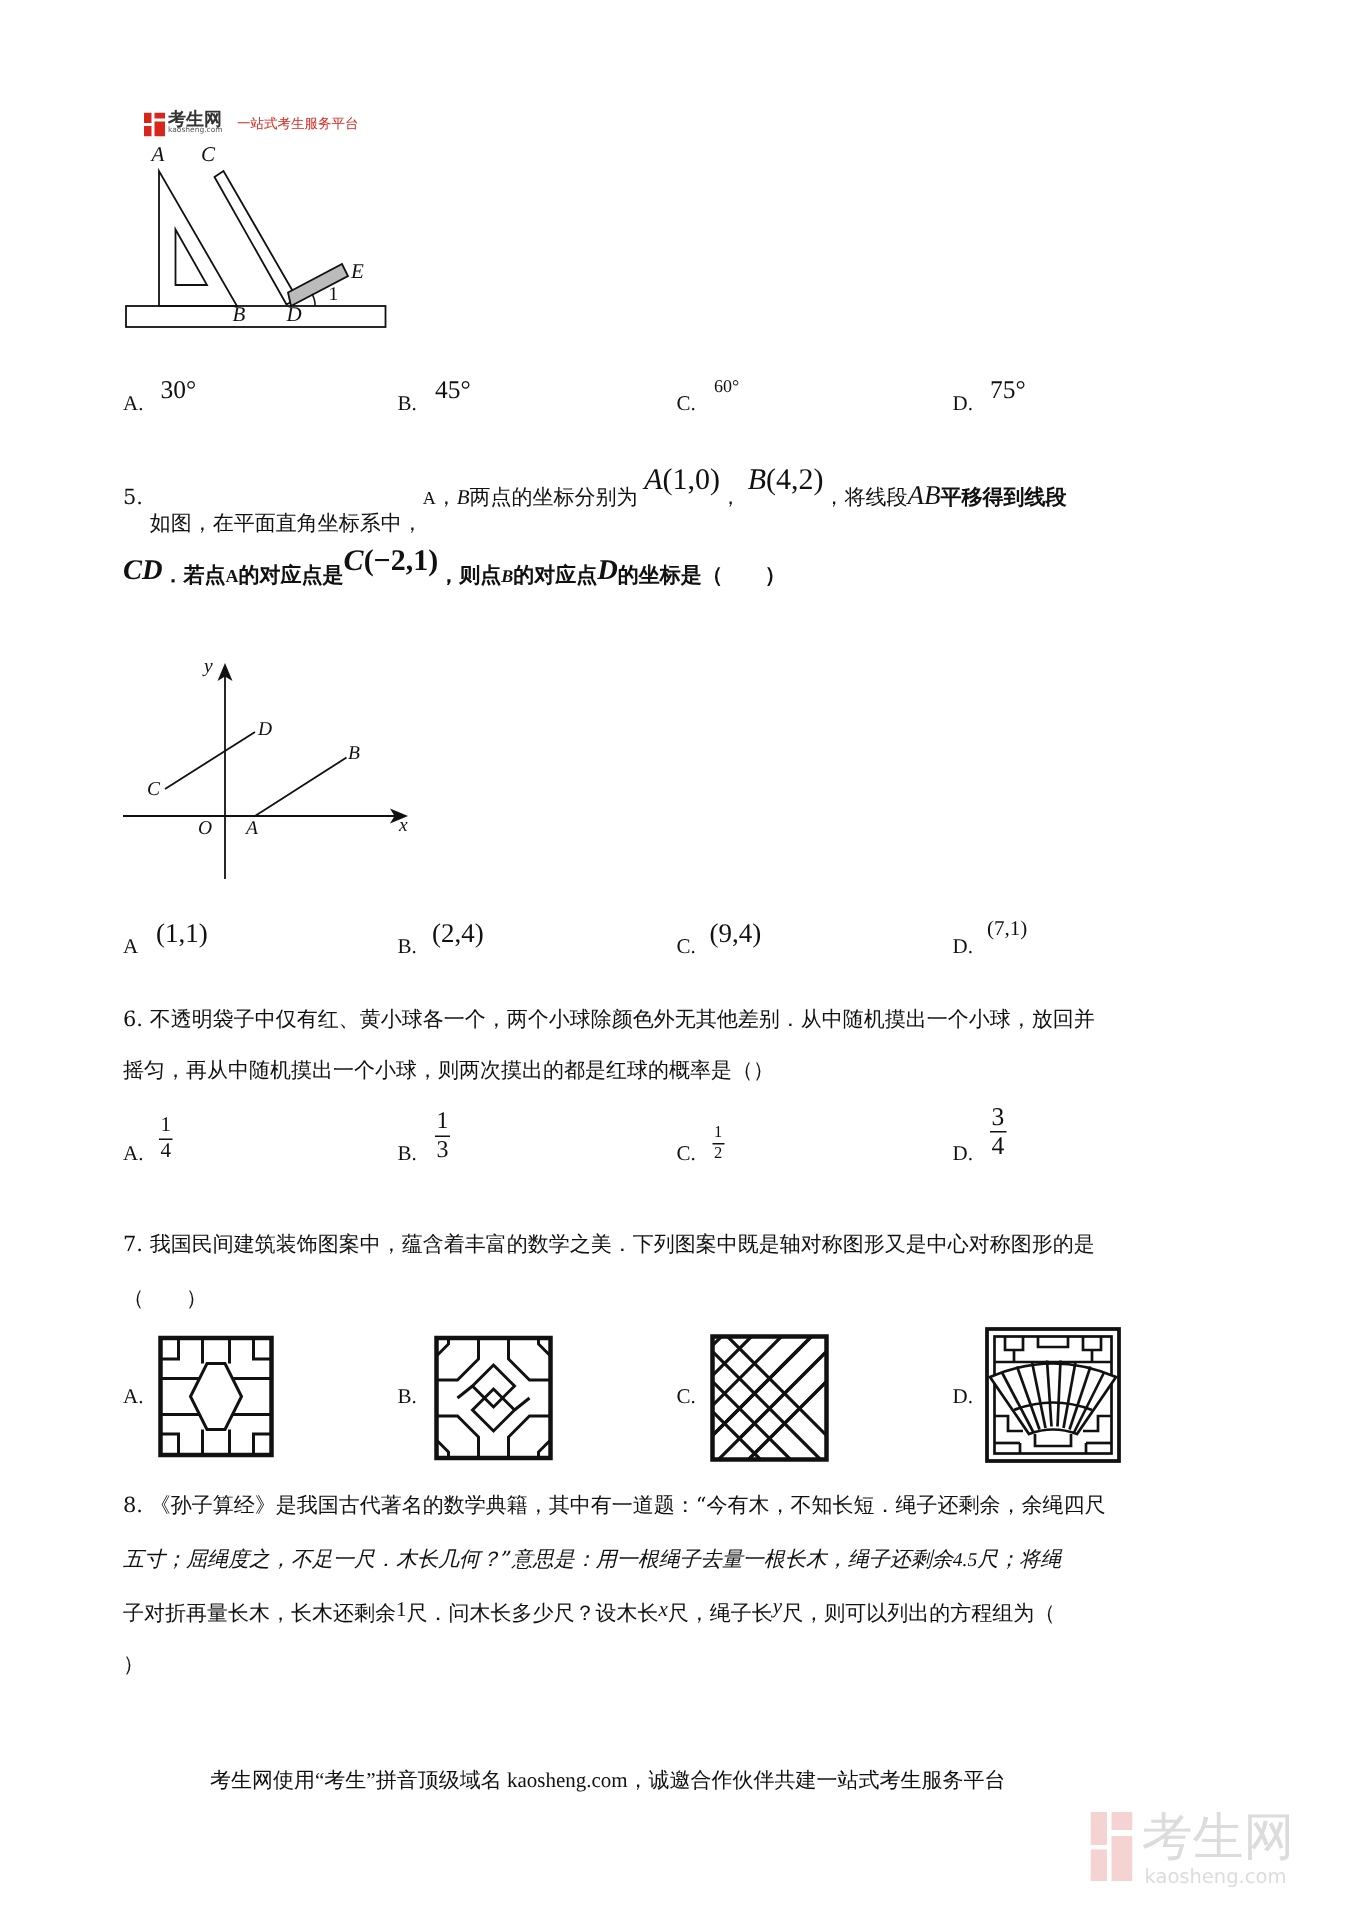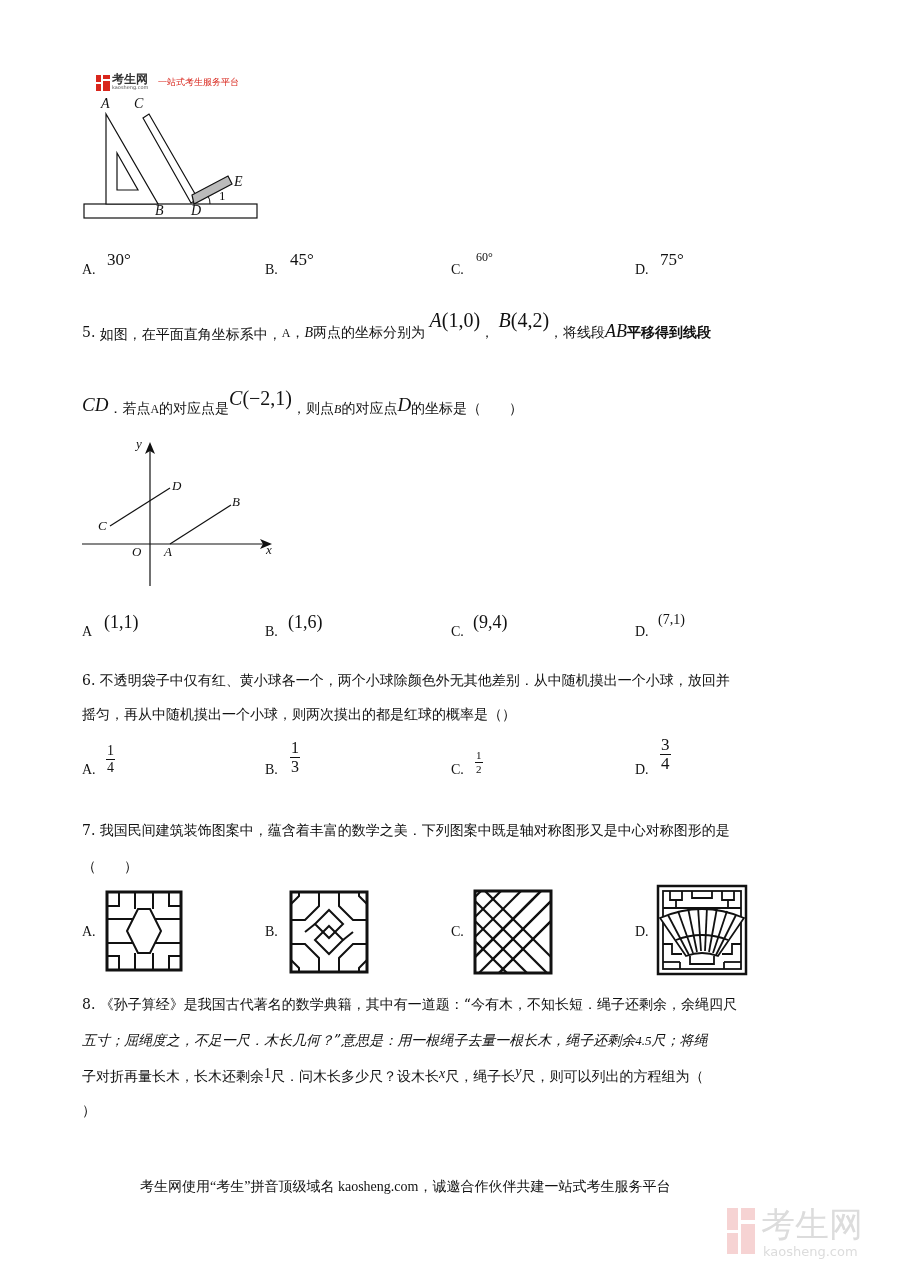--- a/index.html
+++ b/index.html
@@ -68,25 +68,25 @@
     <span class="mathr abs" style="left:25px;top:0;font-size:12px;">60°</span>
   </div>
   <div class="abs" style="left:635px;top:250px;">
     <span class="opt-label abs" style="left:0;top:12px;">D.</span>
     <span class="mathr abs" style="left:25px;top:0;font-size:17px;">75°</span>
   </div>
 </div>
 
 <div class="abs txt" style="left:82px;top:310px;height:36px;">
   <span style="position:relative;top:10px;">5.</span>
-  <span style="position:relative;top:12px;">如图，在平面直角坐标系中，</span><span class="mathr" style="position:relative;top:10px;font-size:12px;">A</span><span style="position:relative;top:10px;">，</span><span class="math" style="position:relative;top:10px;">B</span><span style="position:relative;top:10px;">两点的坐标分别为</span>
+  <span style="position:relative;top:27px;">如图，在平面直角坐标系中，</span><span class="mathr" style="position:relative;top:10px;font-size:12px;">A</span><span style="position:relative;top:10px;">，</span><span class="math" style="position:relative;top:10px;">B</span><span style="position:relative;top:10px;">两点的坐标分别为</span>
   <span class="math big">A</span><span class="mathr big">(1,0)</span><span style="position:relative;top:10px;">，</span>
   <span class="math big">B</span><span class="mathr big">(4,2)</span><span style="position:relative;top:10px;margin-top:30px;">，将线段</span><span class="math big" style="position:relative;top:10px;font-size:18px;">AB</span><span style="position:relative;top:10px;font-weight:bold;">平移得到线段</span>
 </div>
-<div class="abs txt" style="left:82px;top:388px;height:36px;">
+<div class="abs txt" style="left:82px;top:364px;height:36px;font-weight:bold;">
   <span class="math" style="position:relative;top:6px;font-size:19px;">CD</span><span style="position:relative;top:8px;">．若点</span><span class="mathr" style="position:relative;top:8px;font-size:12px;">A</span><span style="position:relative;top:8px;">的对应点是</span><span class="math big">C</span><span class="mathr big">(−2,1)</span><span style="position:relative;top:8px;">，则点</span><span class="math" style="position:relative;top:8px;font-size:12px;">B</span><span style="position:relative;top:8px;">的对应点</span><span class="math" style="position:relative;top:6px;font-size:19px;">D</span><span style="position:relative;top:8px;">的坐标是（　　）</span>
 </div>
 
 <div class="abs" style="left:80px;top:436px;width:200px;height:150px;">
   <svg width="200" height="150" viewBox="0 0 200 150">
     <line x1="2" y1="108" x2="188" y2="108" stroke="#111" stroke-width="1.2"></line>
     <polygon points="192,108 180,103 183,108 180,113" fill="#111"></polygon>
     <line x1="70" y1="150" x2="70" y2="10" stroke="#111" stroke-width="1.2"></line>
     <polygon points="70,6 65,18 70,15 75,18" fill="#111"></polygon>
     <line x1="90" y1="108" x2="151" y2="69" stroke="#111" stroke-width="1.2"></line>
@@ -101,21 +101,21 @@
   <span class="abs math" style="left:92px;top:42px;font-size:13px;">D</span>
 </div>
 
 <div>
   <div class="abs" style="left:82px;top:612px;">
     <span class="opt-label abs" style="left:0;top:12px;">A</span>
     <span class="mathr abs" style="left:22px;top:0;font-size:18px;">(1,1)</span>
   </div>
   <div class="abs" style="left:265px;top:612px;">
     <span class="opt-label abs" style="left:0;top:12px;">B.</span>
-    <span class="mathr abs" style="left:23px;top:0;font-size:18px;">(1,6)</span>
+    <span class="mathr abs" style="left:23px;top:0;font-size:18px;">(2,4)</span>
   </div>
   <div class="abs" style="left:451px;top:612px;">
     <span class="opt-label abs" style="left:0;top:12px;">C.</span>
     <span class="mathr abs" style="left:22px;top:0;font-size:18px;">(9,4)</span>
   </div>
   <div class="abs" style="left:635px;top:612px;">
     <span class="opt-label abs" style="left:0;top:12px;">D.</span>
     <span class="mathr abs" style="left:23px;top:0;font-size:14px;">(7,1)</span>
   </div>
 </div>

